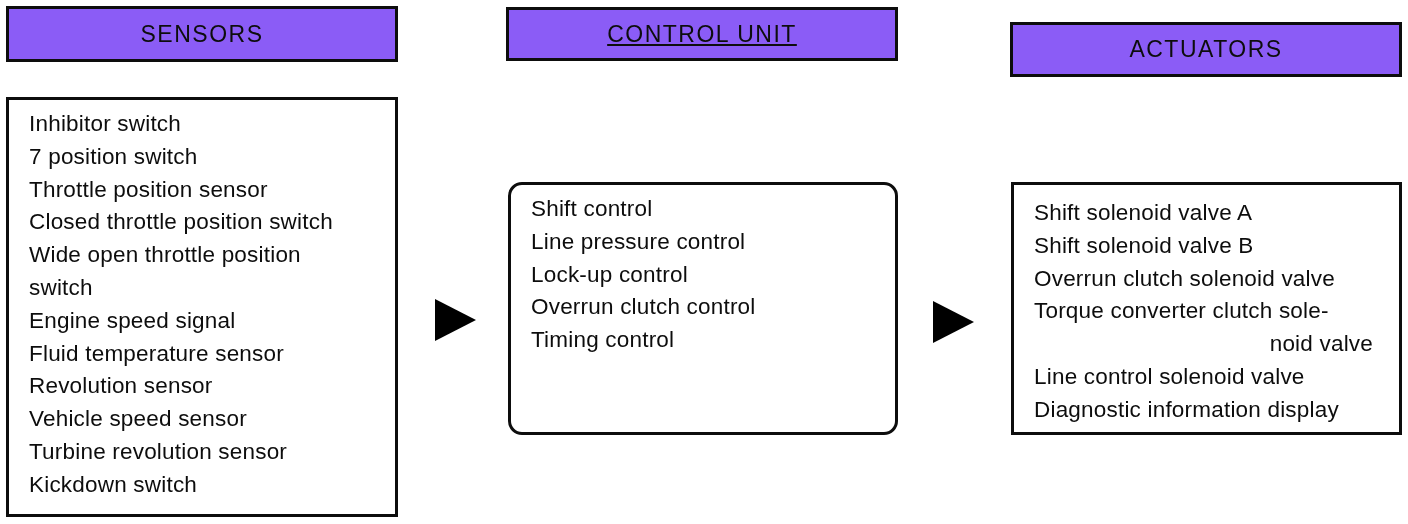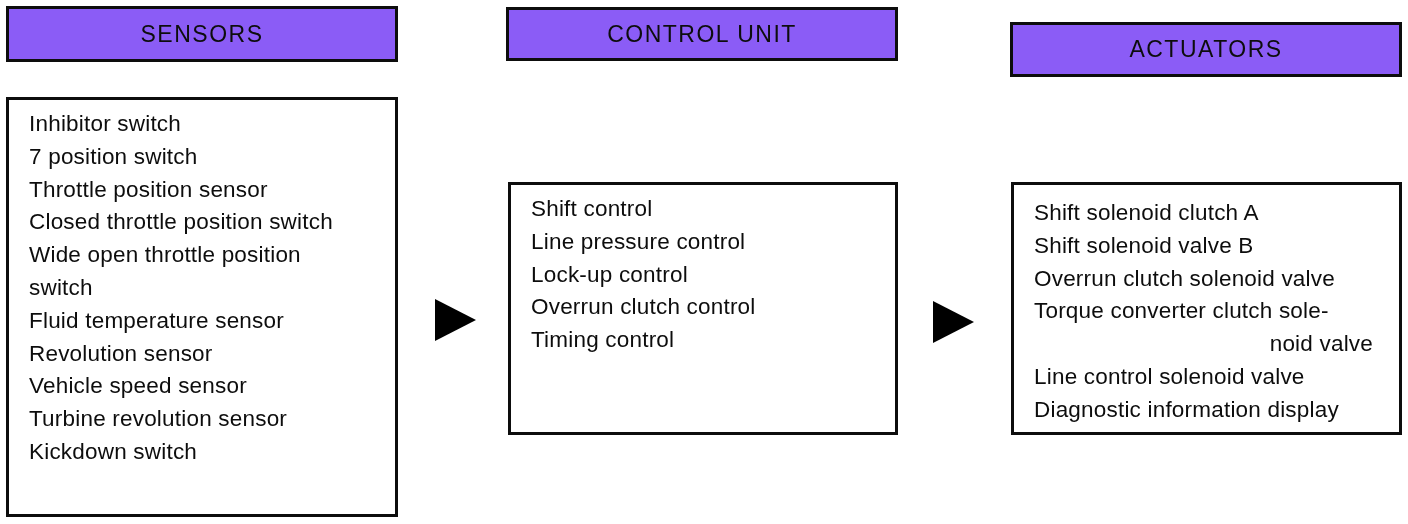--- a/index.html
+++ b/index.html
@@ -68,52 +68,53 @@
 </style>
 </head>
 <body>
 
 <div class="page">
 
   <div class="hdr-box" style="left:6px; top:6px; width:392px; height:56px;">
     <span class="hdr-label">SENSORS</span>
   </div>
 
-  <div class="hdr-box" style="left:506px; top:7px; width:392px; height:54px;">
+  <div class="hdr-box" style="left:506px; top:7px; width:392px; height:54px;text-decoration:underline;">
     <span class="hdr-label">CONTROL UNIT</span>
   </div>
 
   <div class="hdr-box" style="left:1010px; top:22px; width:392px; height:55px;">
     <span class="hdr-label">ACTUATORS</span>
   </div>
 
   <div class="list-box" style="left:6px; top:97px; width:392px; height:420px; padding-top:8px;">
       <div class="line">Inhibitor switch</div>
       <div class="line">7 position switch</div>
       <div class="line">Throttle position sensor</div>
       <div class="line">Closed throttle position switch</div>
       <div class="line">Wide open throttle position</div>
       <div class="line">switch</div>
+      <div class="line">Engine speed signal</div>
       <div class="line">Fluid temperature sensor</div>
       <div class="line">Revolution sensor</div>
       <div class="line">Vehicle speed sensor</div>
       <div class="line">Turbine revolution sensor</div>
       <div class="line">Kickdown switch</div>
     </div>
 
-  <div class="list-box" style="left:508px; top:182px; width:390px; height:253px; padding-top:8px;">
+  <div class="list-box" style="left:508px; top:182px; width:390px; height:253px; padding-top:8px;border-radius:14px;">
       <div class="line">Shift control</div>
       <div class="line">Line pressure control</div>
       <div class="line">Lock-up control</div>
       <div class="line">Overrun clutch control</div>
       <div class="line">Timing control</div>
     </div>
 
   <div class="list-box" style="left:1011px; top:182px; width:391px; height:253px; padding-top:12px;">
-      <div class="line">Shift solenoid clutch A</div>
+      <div class="line">Shift solenoid valve A</div>
       <div class="line">Shift solenoid valve B</div>
       <div class="line">Overrun clutch solenoid valve</div>
       <div class="line">Torque converter clutch sole-</div>
       <div class="line right">noid valve</div>
       <div class="line">Line control solenoid valve</div>
       <div class="line">Diagnostic information display</div>
     </div>
 
   <div class="arrow" style="left:435px; top:299px;"></div>
 

